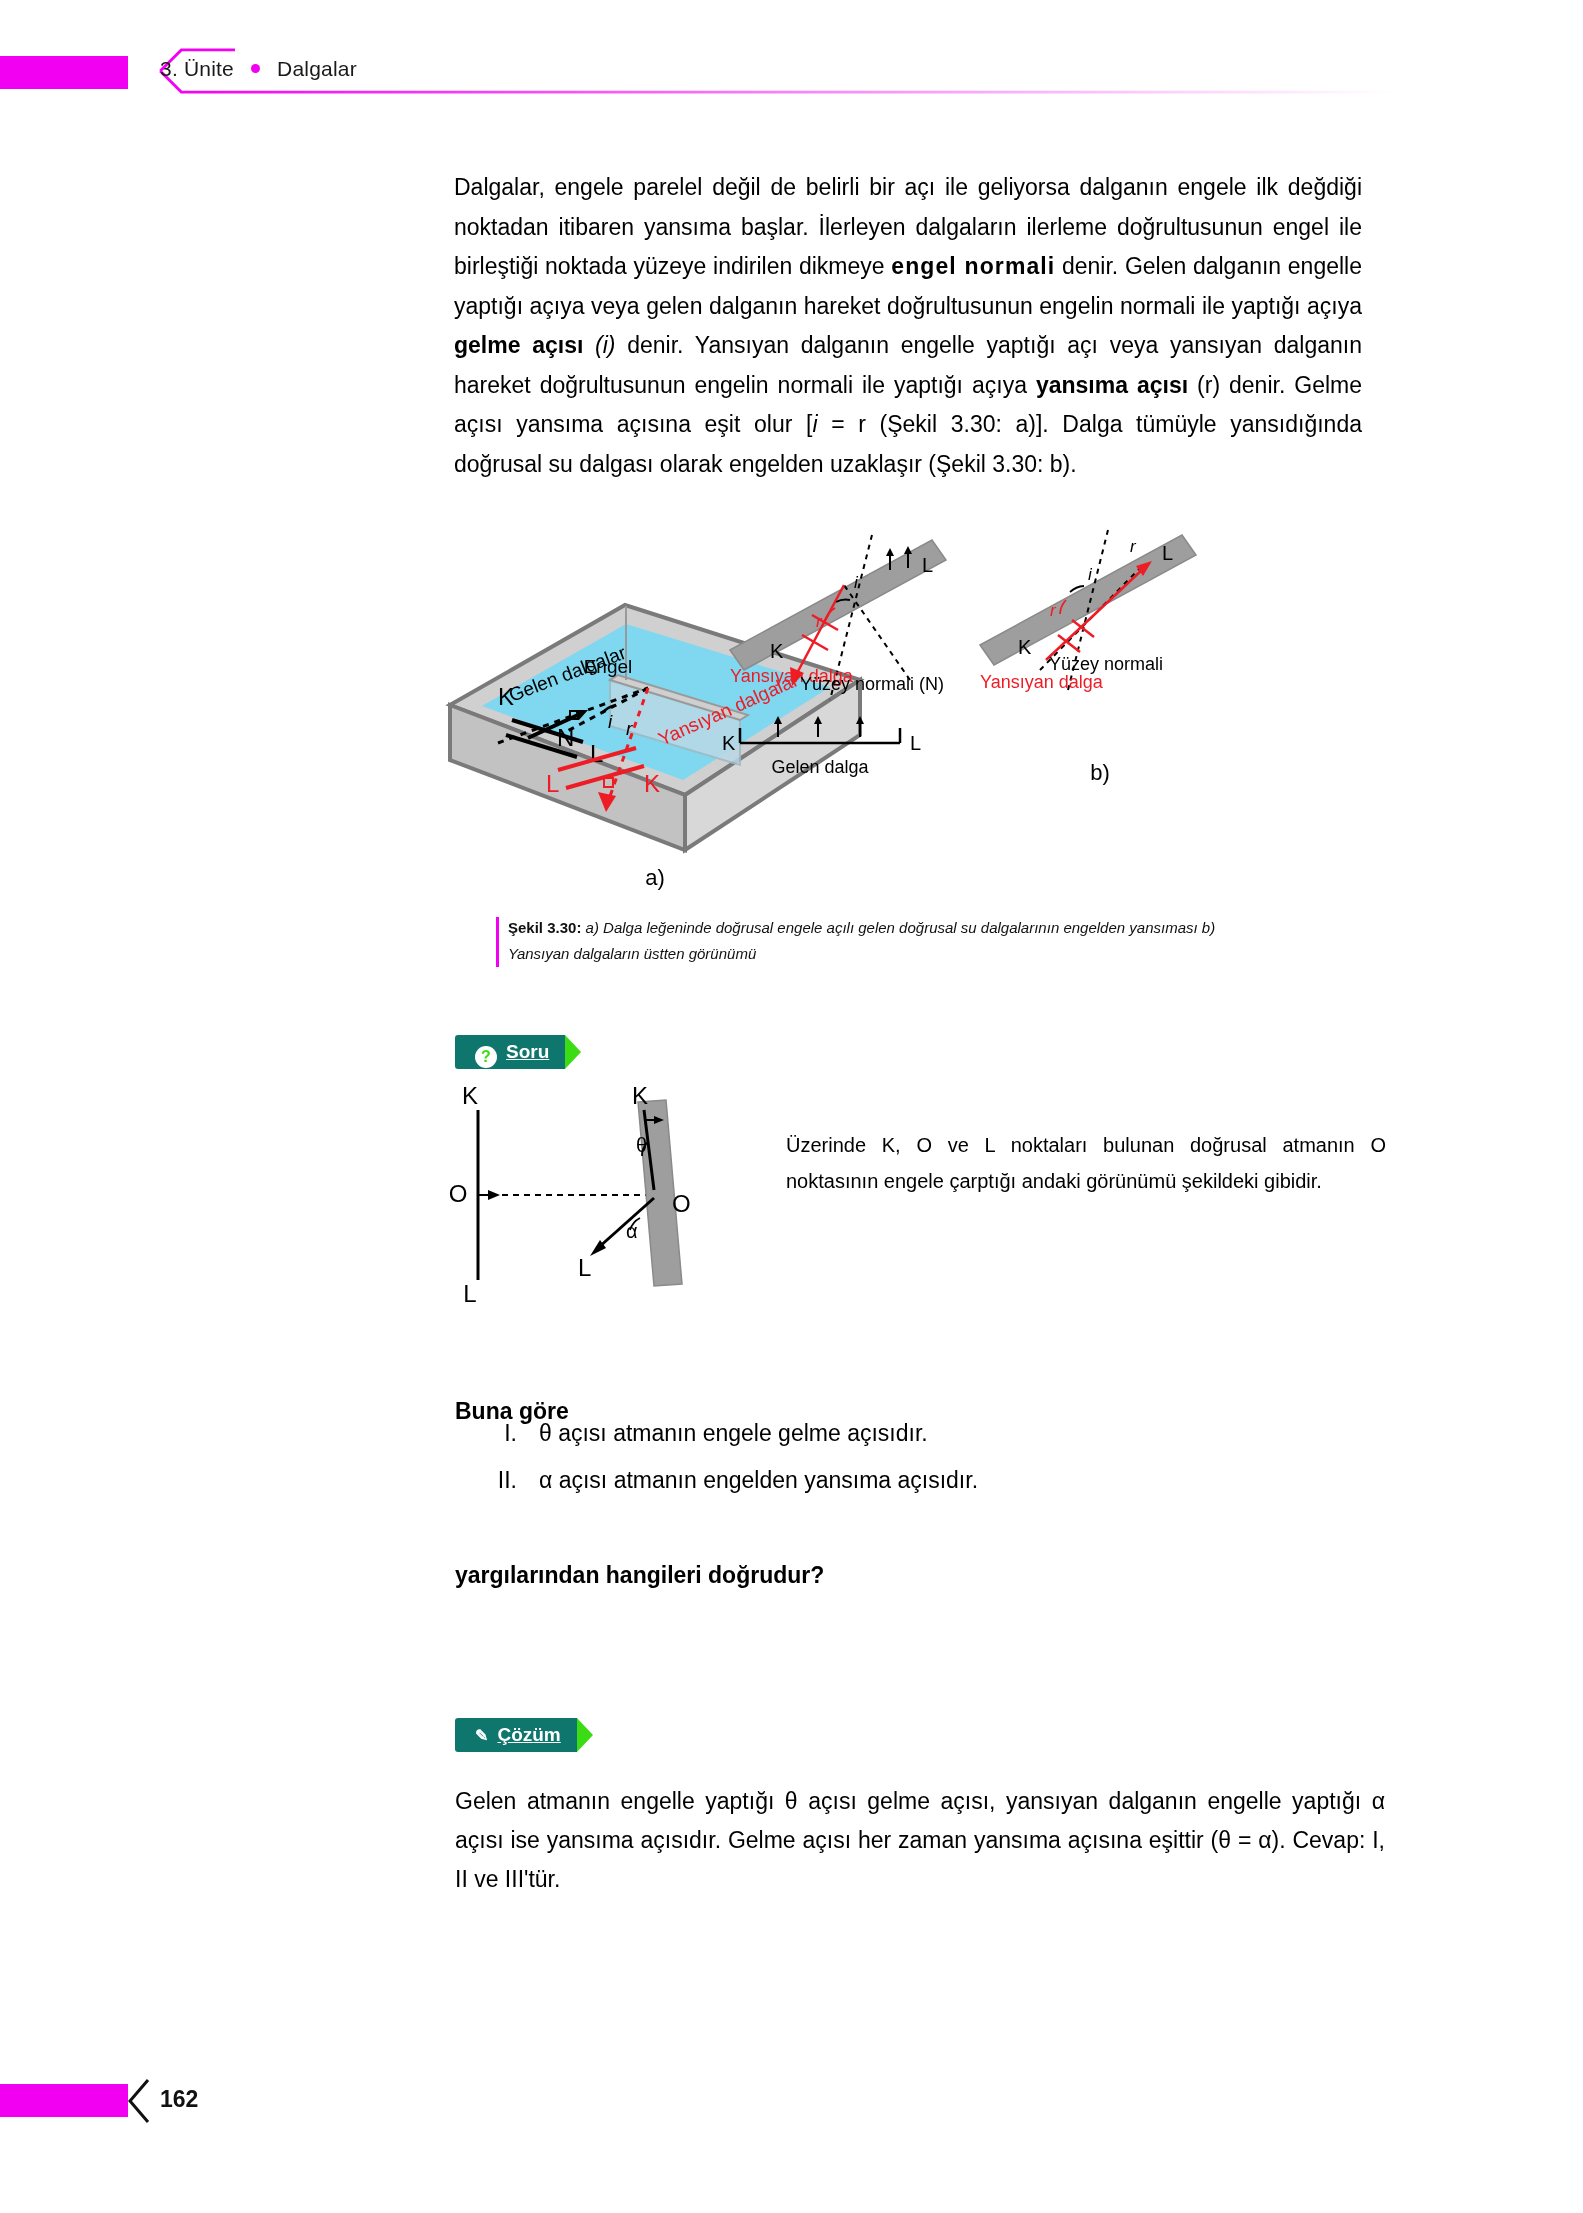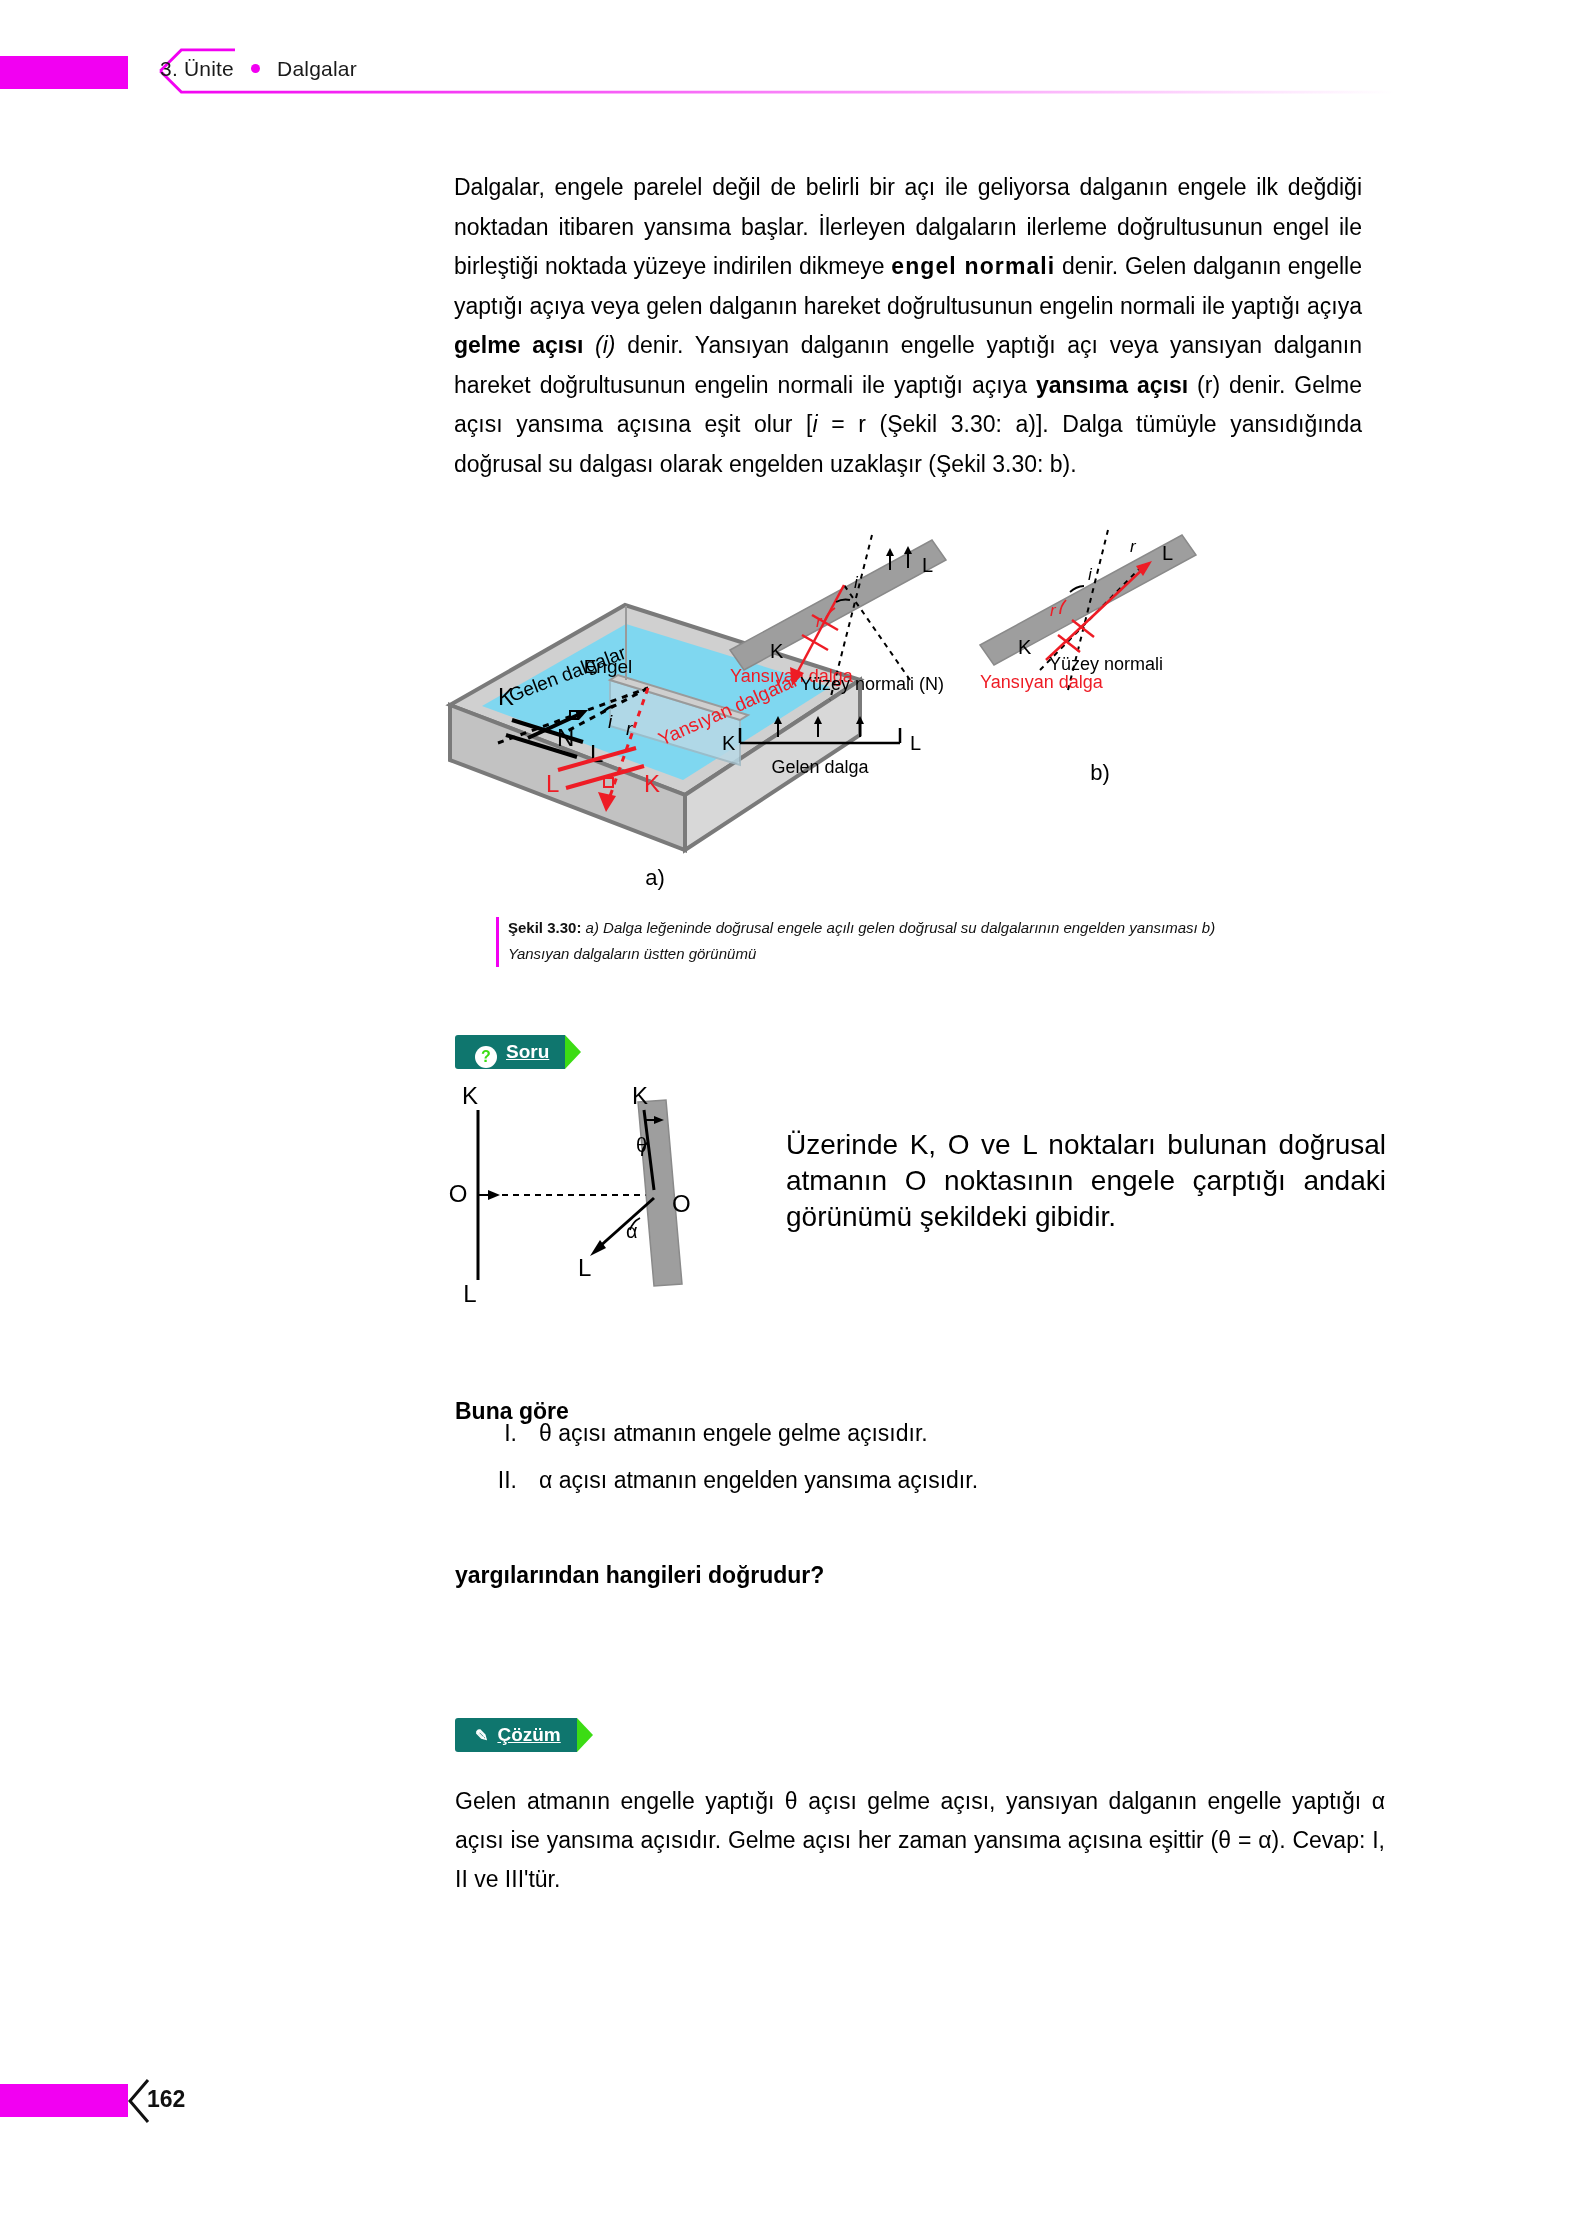--- a/index.html
+++ b/index.html
@@ -60,39 +60,39 @@
   }
   .badge .pen{display:inline-block;margin-right:9px;font-size:16px;vertical-align:0px;}
 
   #soru-badge{left:455px;top:1035px;}
   #cozum-badge{left:455px;top:1718px;}
 
   
   .qfig{position:absolute;left:430px;top:1090px;width:330px;height:250px;}
   .qtext{
     position:absolute;left:786px;top:1127px;width:600px;
-    font-size:28px;line-height:36px;color:#000;text-align:justify;
+    font-size:20px;line-height:36px;color:#000;text-align:justify;
   }
 
   .bold-line{position:absolute;font-size:23px;font-weight:bold;color:#000;}
   #buna-gore{left:455px;top:1362px;margin-top:36px;}
   #yargi{left:455px;top:1562px;}
 
   .romanlist{position:absolute;left:455px;top:1410px;width:800px;
     font-size:23px;line-height:47px;color:#000;}
   .romanlist .rn{display:inline-block;width:62px;text-align:right;padding-right:22px;}
 
   .sol{position:absolute;left:455px;top:1782px;width:930px;
     font-size:23px;line-height:39px;color:#000;text-align:justify;}
   .sol p{margin:0 0 26px 0;}
 
   
   .ftr{position:absolute;left:0;top:2078px;width:100%;height:48px;}
   .ftr-bar{position:absolute;left:0;top:6px;width:128px;height:33px;background:#f200f2;}
-  .ftr-num{position:absolute;left:147px;top:8px;font-size:23px;font-weight:bold;color:#111;}
+  .ftr-num{position:absolute;left:160px;top:8px;font-size:23px;font-weight:bold;color:#111;}
 
   svg{display:block;overflow:visible;}
   .lbl{font-family:"Liberation Sans",sans-serif;}
 </style>
 </head>
 <body>
 
 <div class="hdr">
   <div class="hdr-bar"></div>
   <svg class="hdr-tab" width="1455" height="48" viewBox="0 0 1455 48">

